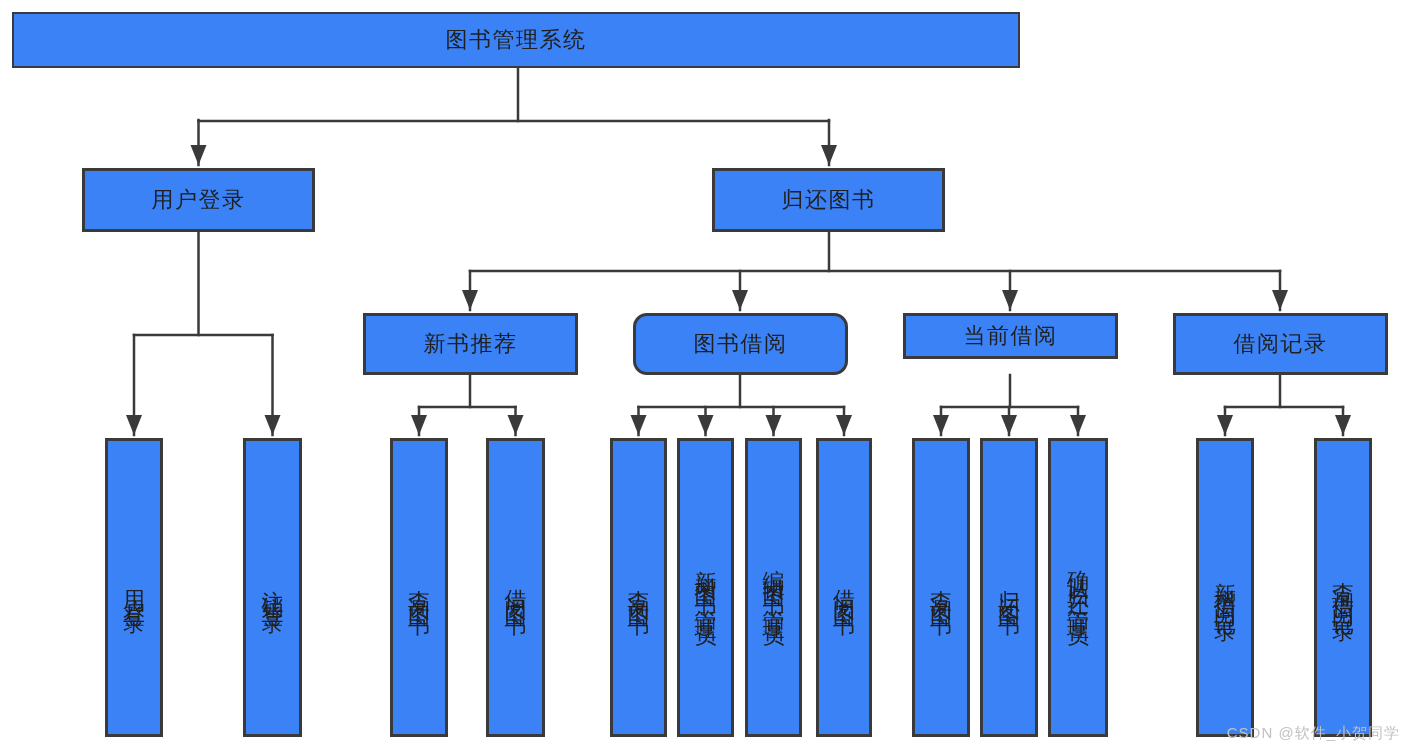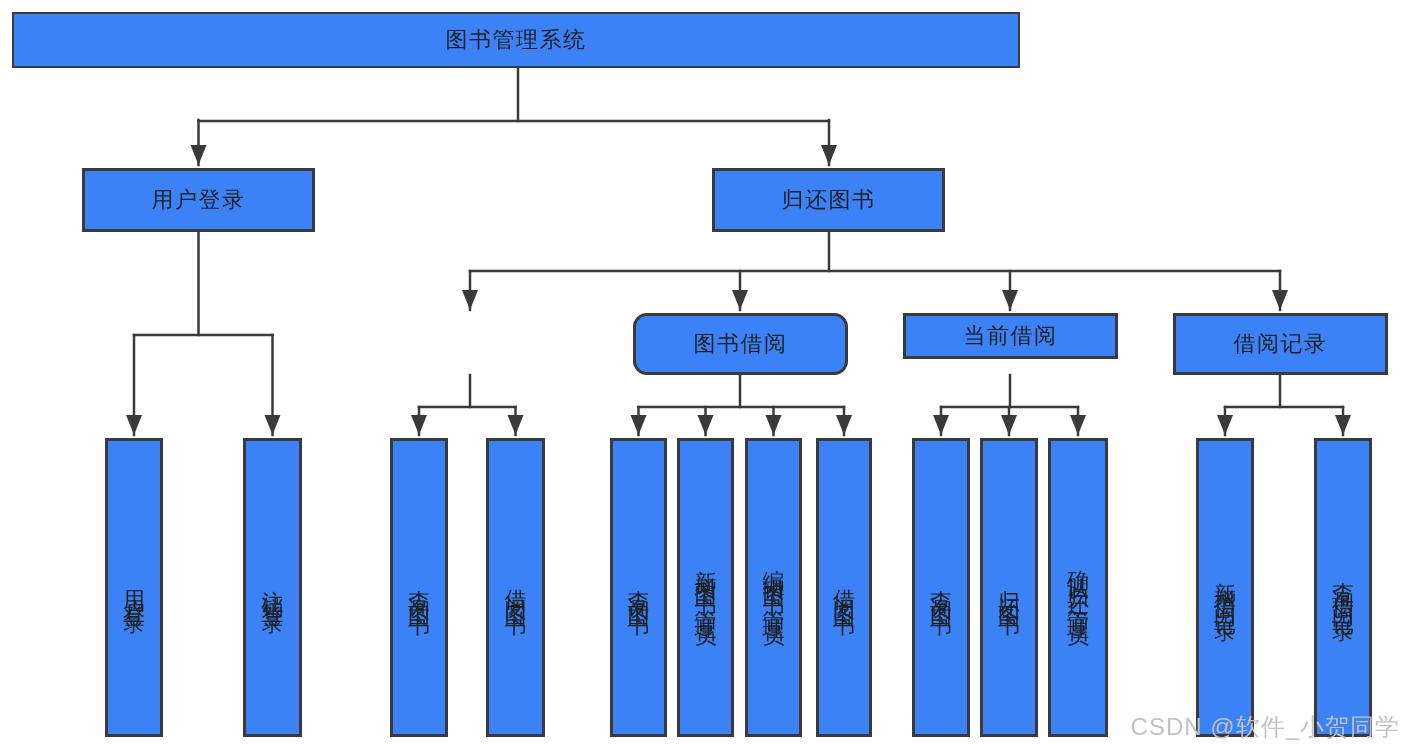--- a/index.html
+++ b/index.html
@@ -37,21 +37,21 @@
     text-orientation: mixed;
     font-size: 22px;
     letter-spacing: 8px;
     line-height: 1.1;
     white-space: nowrap;
   }
   .watermark {
     position: absolute;
     right: 5px;
     bottom: 4px;
-    font-size: 24px;
+    font-size: 15px;
     letter-spacing: 1px;
     color: var(--watermark, #c2c2c2);
     z-index: 3;
     white-space: nowrap;
   }
 </style>
 </head>
 <body>
 
 <div id="canvas">
@@ -122,20 +122,23 @@
     <span>图书管理系统</span>
   </div>
 
   <div class="node box-h" style="left:82px; top:168px; width:233px; height:64px;">
     <span>用户登录</span>
   </div>
   <div class="node box-h" style="left:712px; top:168px; width:233px; height:64px;">
     <span>归还图书</span>
   </div>
 
+  <div class="node box-h" style="left:363px; top:313px; width:215px; height:62px;">
+    <span>新书推荐</span>
+  </div>
   <div class="node box-h" style="left:633px; top:313px; width:215px; height:62px;border-radius:14px;">
     <span>图书借阅</span>
   </div>
   <div class="node box-h" style="left:903px; top:313px; width:215px; height:46px;">
     <span>当前借阅</span>
   </div>
   <div class="node box-h" style="left:1173px; top:313px; width:215px; height:62px;">
     <span>借阅记录</span>
   </div>
 

